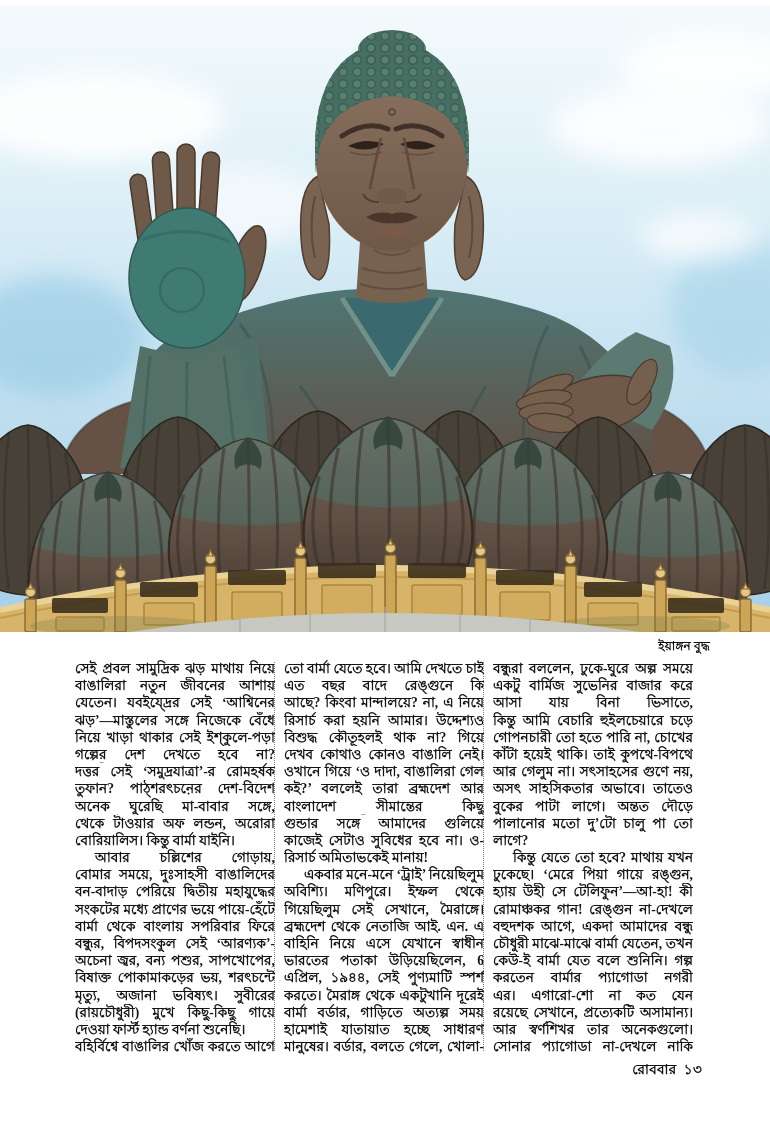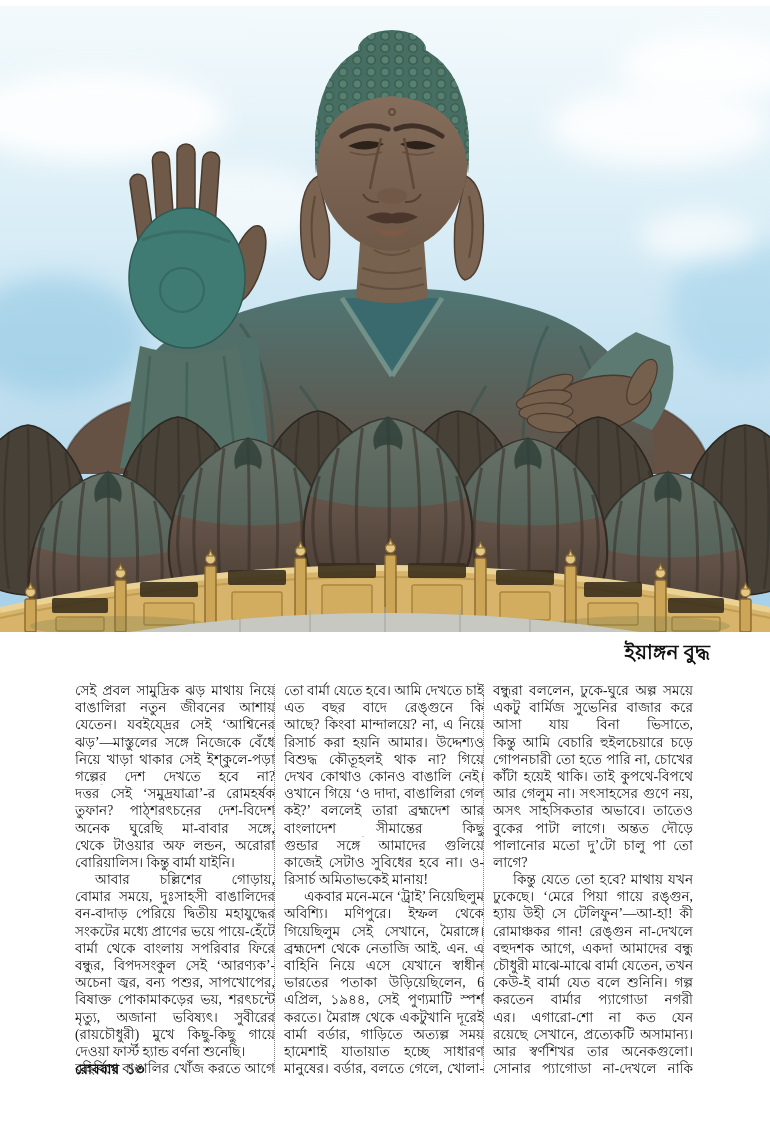--- a/index.html
+++ b/index.html
@@ -1,31 +1,31 @@
 <!DOCTYPE html>
 <html><head>
 <meta charset="utf-8">
 <style>
   html,body{margin:0;padding:0;background:#e8e8e8;}
   .page{position:relative;width:770px;height:1136px;background:#ffffff;margin:0 auto;
         font-family:"Liberation Serif","DejaVu Serif",serif;overflow:hidden;}
   .photo-wrap{position:absolute;left:0;top:6px;width:770px;height:626px;}
   .photo-wrap svg{display:block;}
   .caption{position:absolute;top:637px;left:75px;width:635px;text-align:right;
-           font-size:20px;font-weight:bold;color:#101010;letter-spacing:.2px;}
-  .columns{position:absolute;top:682px;left:75px;width:636px;display:flex;}
+           font-size:12px;font-weight:bold;color:#101010;letter-spacing:.2px;}
+  .columns{position:absolute;top:660px;left:75px;width:636px;display:flex;font-weight:bold;}
   .col{width:200px;position:relative;}
   .col+.col{margin-left:9px;}
   .col+.col::before{content:"";position:absolute;left:-10px;top:2px;bottom:4px;
                     border-left:1px dotted #7d7d7d;}
   .line{font-size:13.6px;line-height:17.2px;height:17.2px;color:#141414;
         text-align:justify;text-align-last:justify;overflow:hidden;}
   .line.indent{text-indent:20px;}
   .line.end{text-align-last:left;}
-  .footer{position:absolute;top:1059px;left:75px;width:627px;text-align:left;
+  .footer{position:absolute;top:1059px;left:75px;width:627px;text-align:right;
           font-size:13.5px;font-weight:bold;color:#101010;letter-spacing:.3px;white-space:pre;}
 </style>
 </head>
 <body>
 
 <div class="page">
 
   <div class="photo-wrap">
     <svg width="770" height="626" viewBox="0 0 770 626" xmlns="http://www.w3.org/2000/svg">
       <defs>

